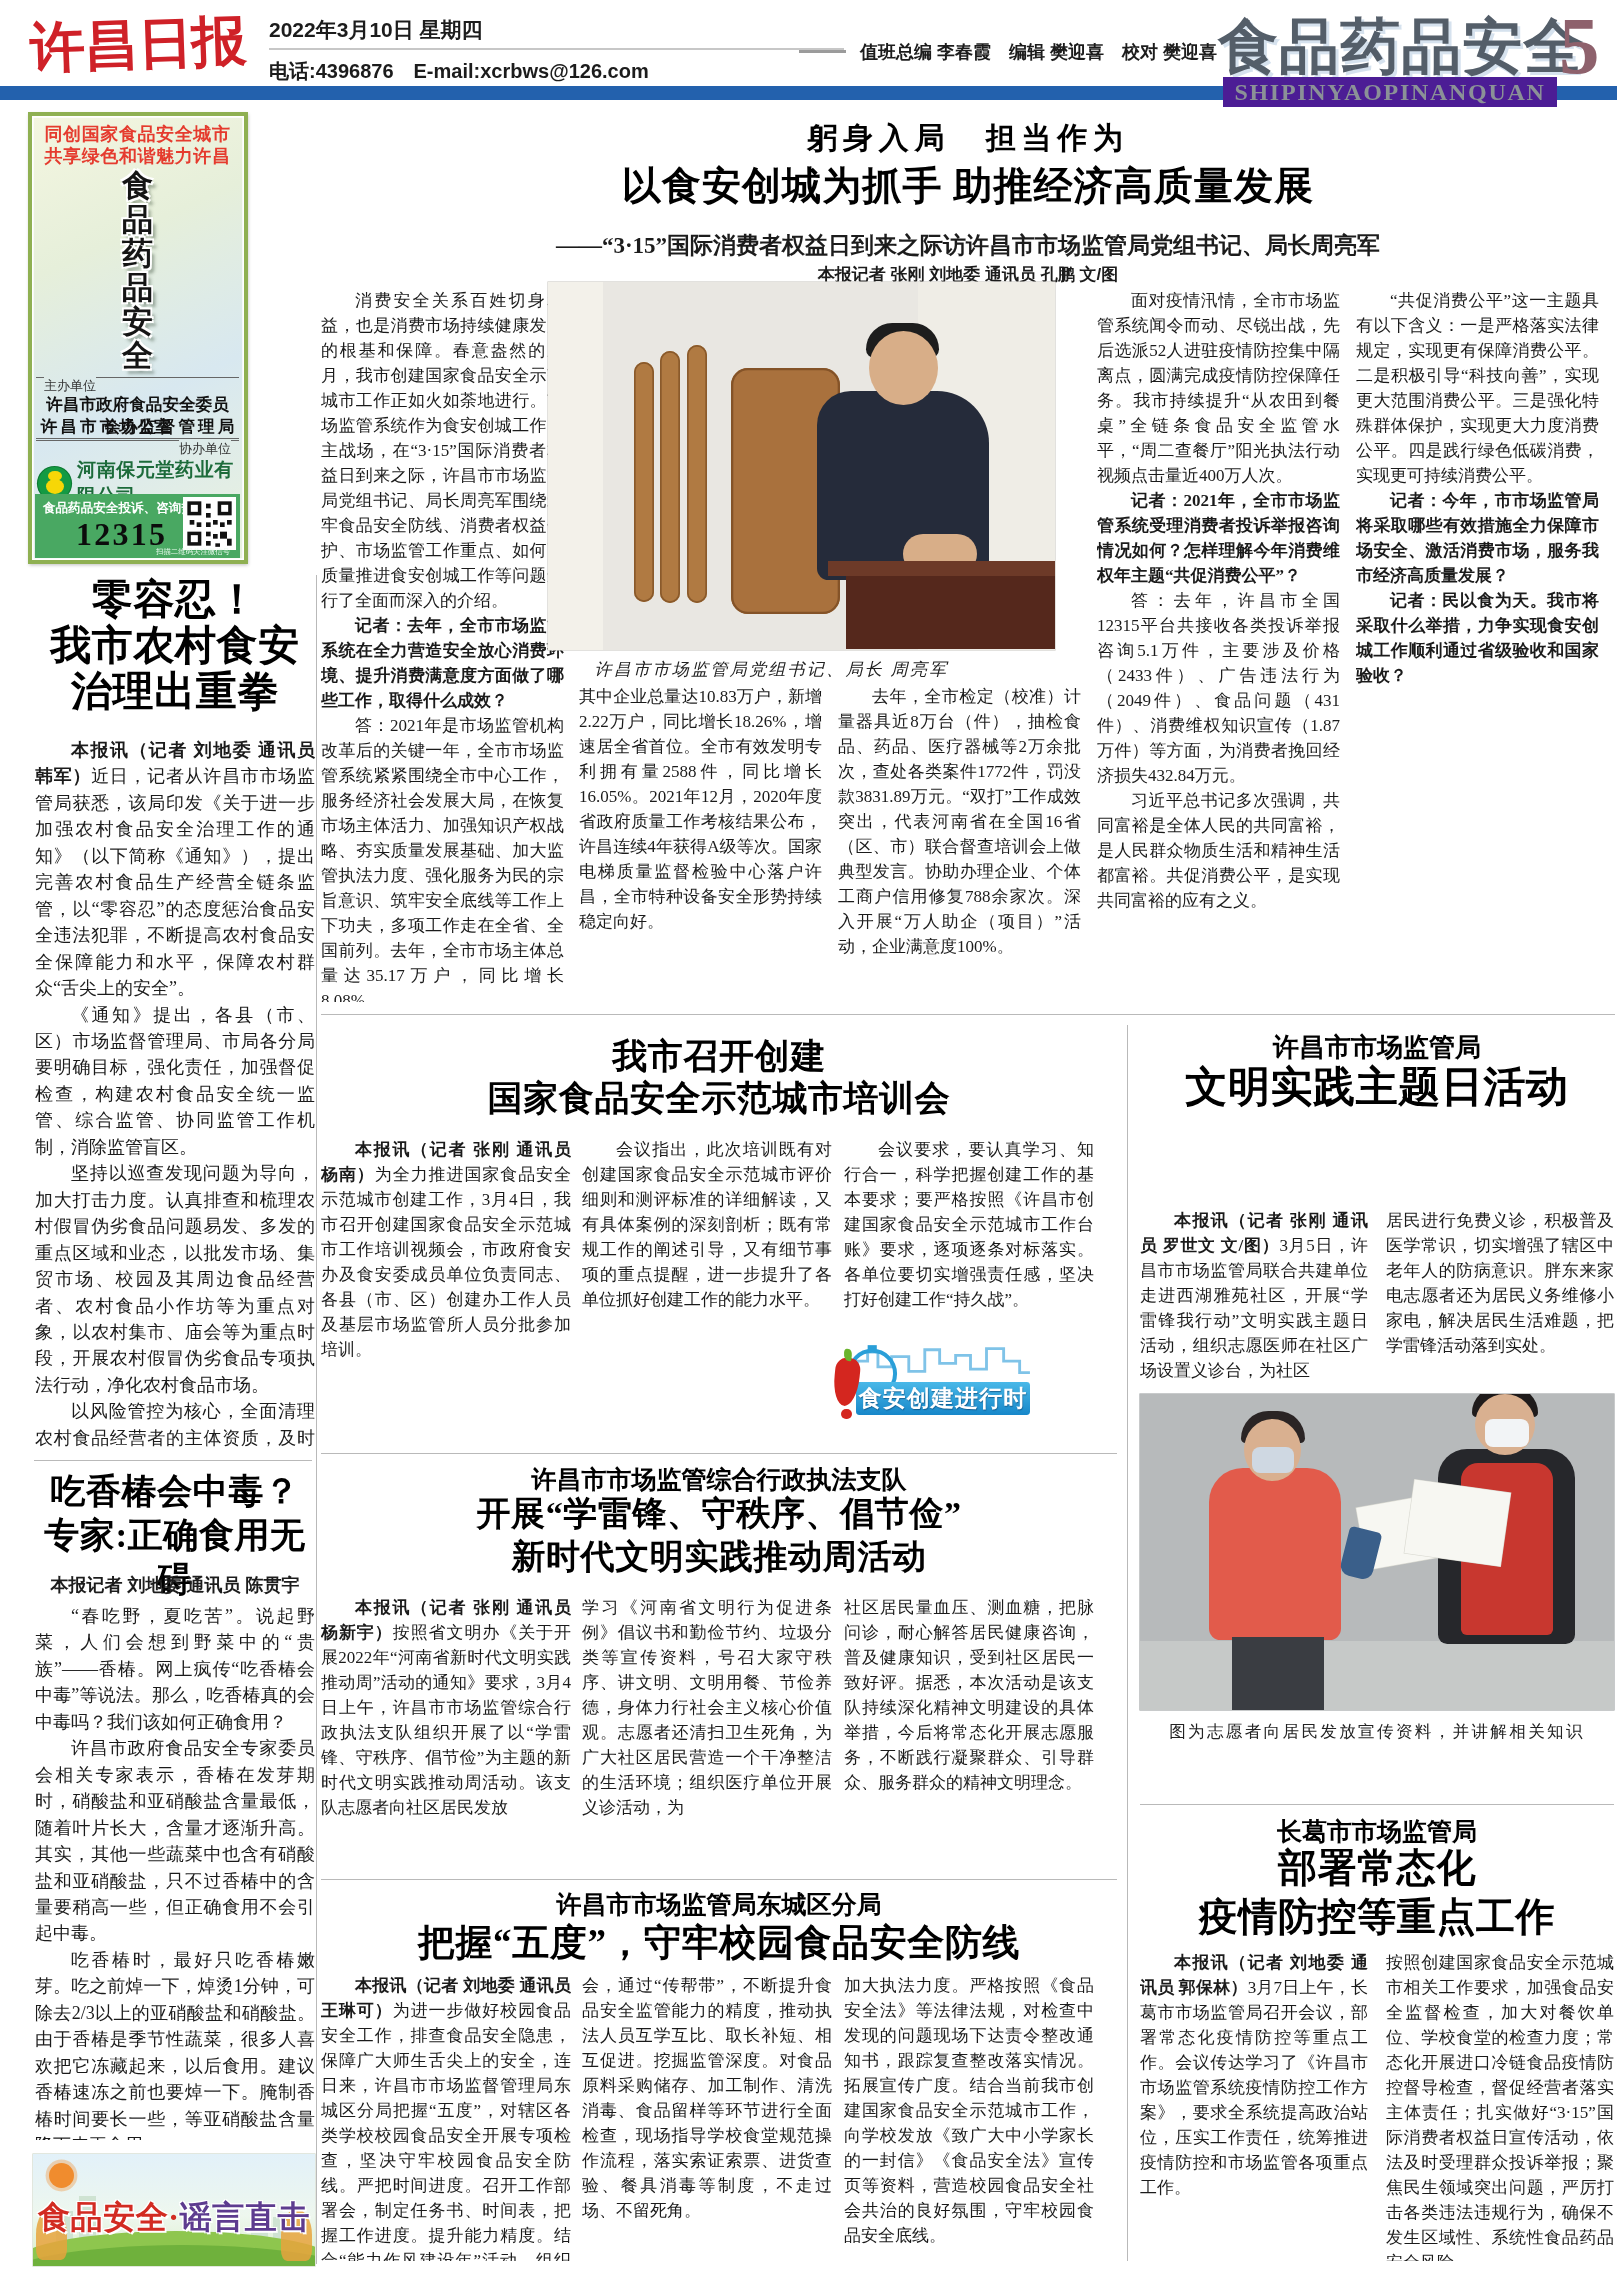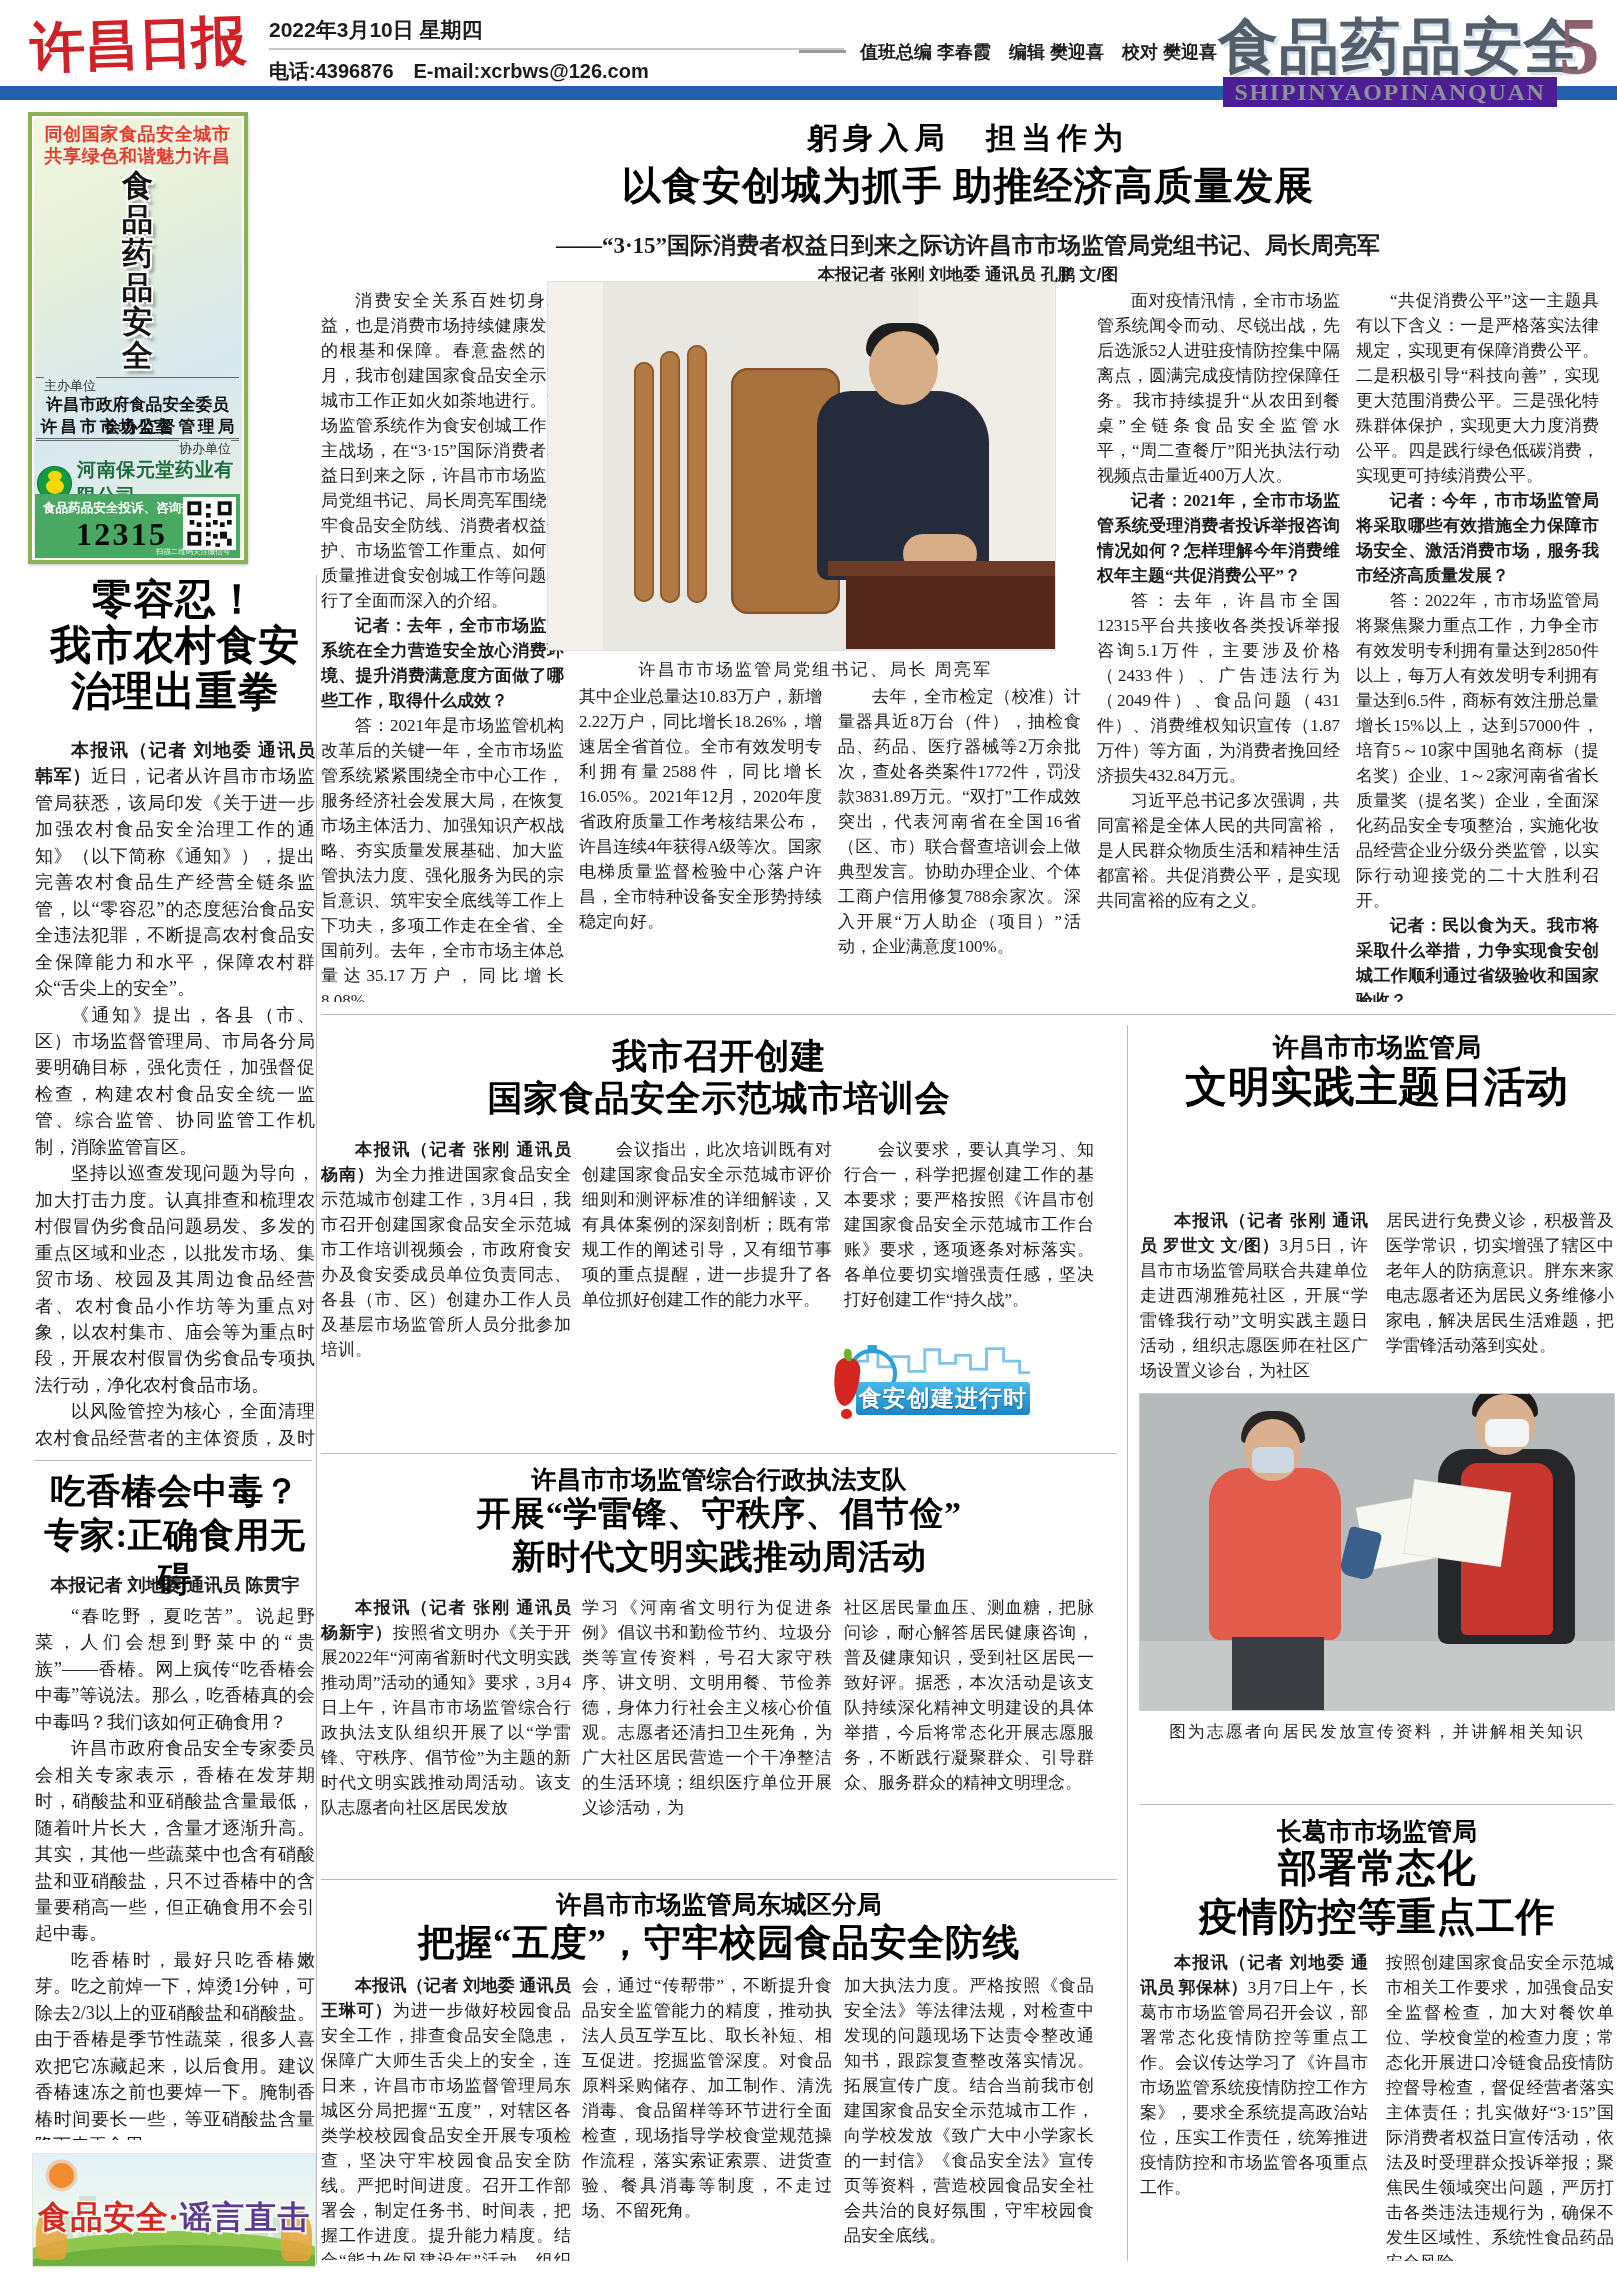--- a/index.html
+++ b/index.html
@@ -78,21 +78,21 @@
   .p1-slat{position:absolute;background:#b07a42;border-radius:10.3px;box-shadow:inset 0 0 0 1.7px #8a5a2b;}
   .p1-chairframe{position:absolute;left:183px;top:86px;width:109px;height:246px;border-radius:17px;
                  background:#a9713d;box-shadow:inset 0 0 0 2.3px #845328;}
   .p1-torso{position:absolute;left:269px;top:109px;width:172px;height:189px;border-radius:34px 52px 11.4px 11.4px;background:#252b3a;}
   .p1-head{position:absolute;left:321px;top:49px;width:69px;height:74px;border-radius:50%;background:#d8ae88;}
   .p1-hair{position:absolute;left:318px;top:41px;width:73px;height:35px;border-radius:34px 34px 11.4px 11.4px;background:#1d1d1d;}
   .p1-hands{position:absolute;left:355px;top:252px;width:74px;height:40px;border-radius:23px;background:#d8ae88;}
   .p1-desk{position:absolute;left:298px;top:286px;width:210px;height:81px;background:#55281c;}
   .p1-desktop{position:absolute;left:280px;top:279px;width:227px;height:15px;background:#6d3a28;}
   .photo-cap{position:absolute;text-align:center;font-size:17px;color:#222;letter-spacing:2.3px;}
-  .cap1{left:562px;top:658px;width:507px;}
+  .cap1{left:518px;top:658px;width:507px;font-style:italic;}
 
   
   .badge{left:823px;top:1344px;width:207px;height:76px;}
   .badge svg{position:absolute;left:0;top:0;}
   .badge-bar{position:absolute;left:33px;top:38px;width:174px;height:33px;
              background:linear-gradient(180deg,#49b8e8,#1787c9);border-radius:3.4px;
              color:#fff;font-weight:900;font-size:23px;line-height:33px;text-align:center;letter-spacing:1.1px;
              font-family:"Liberation Sans",sans-serif;text-shadow:0.6px 1.1px 1.1px rgba(0,40,80,.5);}
   .chili{position:absolute;left:11.4px;top:13.7px;width:25px;height:48px;background:#d4261f;
          border-radius:50% 50% 60% 60% / 30% 30% 75% 75%;transform:rotate(6deg);}
@@ -240,21 +240,20 @@
   </div>
   <div class="body-col" style="left:1097px;top:289px;width:243px;height:713px;">
     <p>面对疫情汛情，全市市场监管系统闻令而动、尽锐出战，先后选派52人进驻疫情防控集中隔离点，圆满完成疫情防控保障任务。我市持续提升“从农田到餐桌”全链条食品安全监管水平，“周二查餐厅”阳光执法行动视频点击量近400万人次。</p>
     <p class="q">记者：2021年，全市市场监管系统受理消费者投诉举报咨询情况如何？怎样理解今年消费维权年主题“共促消费公平”？</p>
     <p>答：去年，许昌市全国12315平台共接收各类投诉举报咨询5.1万件，主要涉及价格（2433件）、广告违法行为（2049件）、食品问题（431件）、消费维权知识宣传（1.87万件）等方面，为消费者挽回经济损失432.84万元。</p>
     <p>习近平总书记多次强调，共同富裕是全体人民的共同富裕，是人民群众物质生活和精神生活都富裕。共促消费公平，是实现共同富裕的应有之义。</p>
   </div>
   <div class="body-col" style="left:1356px;top:289px;width:243px;height:713px;">
     <p>“共促消费公平”这一主题具有以下含义：一是严格落实法律规定，实现更有保障消费公平。二是积极引导“科技向善”，实现更大范围消费公平。三是强化特殊群体保护，实现更大力度消费公平。四是践行绿色低碳消费，实现更可持续消费公平。</p>
     <p class="q">记者：今年，市市场监管局将采取哪些有效措施全力保障市场安全、激活消费市场，服务我市经济高质量发展？</p>
-    <p>答：2022年，市市场监管局将聚焦聚力重点工作，力争全市有效发明专利拥有量达到2850件以上，每万人有效发明专利拥有量达到6.5件，商标有效注册总量增长15%以上，达到57000件，培育5～10家中国驰名商标（提名奖）企业、1～2家河南省省长质量奖（提名奖）企业，全面深化药品安全专项整治，实施化妆品经营企业分级分类监管，以实际行动迎接党的二十大胜利召开。</p>
     <p class="q">记者：民以食为天。我市将采取什么举措，力争实现食安创城工作顺利通过省级验收和国家验收？</p>
 
   </div>
 
   <div class="htitle" style="left:34px;top:577px;width:282px;font-size:41px;line-height:1.12;">
     <div>零容忍！</div>
     <div>我市农村食安</div>
     <div>治理出重拳</div>
   </div>
   <div class="body-col" style="left:35px;top:737px;width:280px;height:716px;font-size:18px;">

